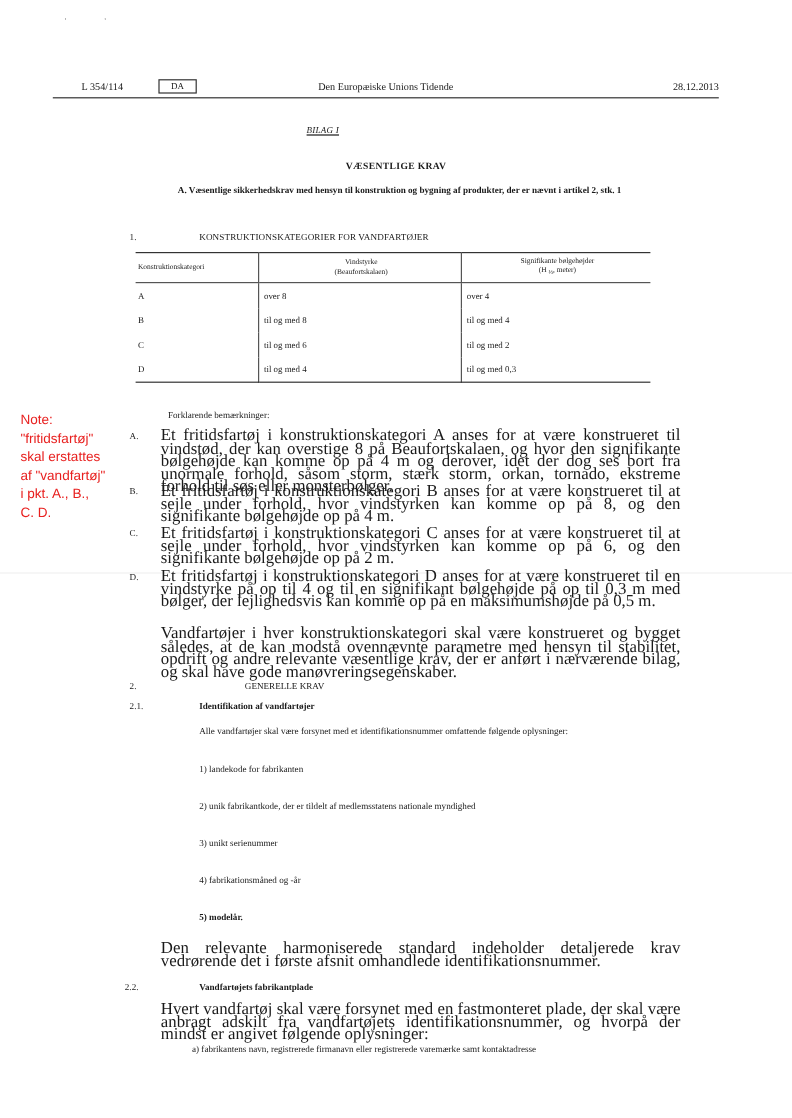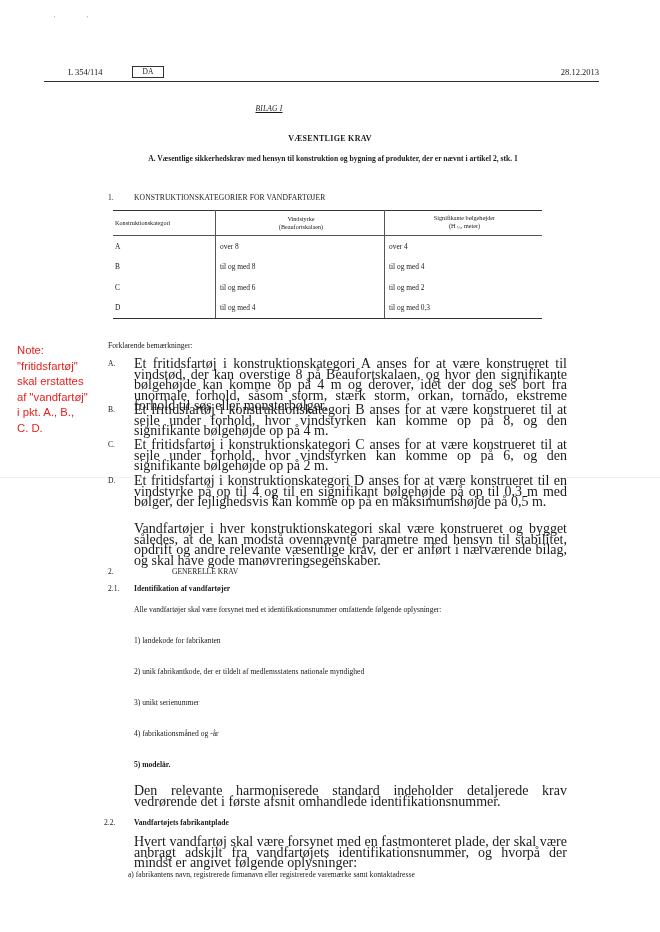--- a/index.html
+++ b/index.html
@@ -19,21 +19,21 @@
     .hdr .title { position: absolute; left: 0; right: 0; top: 1px; text-align: center; }
     .hdr .date { position: absolute; right: 0; top: 1px; }
     .hdr-rule { top: 81px; left: 44px; width: 555px; height: 1px; background: #333; }
 
     .center { text-align: center; }
     .annex { top: 104px; left: 0; width: 538px; font-size: 7.5px; font-style: italic; letter-spacing: 0.2px; text-decoration: underline; }
     .heading { top: 134px; left: 0; width: 660px; font-size: 8px; font-weight: bold; letter-spacing: 0.3px; }
     .sect-a { top: 154px; left: 108px; width: 450px; font-size: 7.6px; font-weight: bold; line-height: 10.5px; text-align: center; }
 
     .num { font-size: 7.6px; }
-    .line-txt { font-size: 7.6px; }
+    .line-txt { font-size: 7.6px; margin-left: 32px; }
 
     .s1-num { top: 193px; left: 108px; }
     .s1-title { top: 193px; left: 134px; letter-spacing: 0.1px; }
 
     
     .tbl { top: 210px; left: 113px; width: 429px; border-collapse: collapse; font-size: 7.4px; }
     .tbl table { border-collapse: collapse; width: 429px; }
     .tbl th { font-weight: normal; font-size: 6.2px; text-align: center; line-height: 8px; height: 24px; padding: 0 2px; border-top: 1.5px solid #333; border-bottom: 1px solid #555; }
     .tbl td { height: 20.5px; padding: 0 0 0 2px; vertical-align: middle; }
     .tbl tr:last-child td { border-bottom: 1.5px solid #333; }
@@ -86,20 +86,21 @@
 <body>
 
 <div class="abs specks">
     <span style="left:0">'</span>
     <span style="left:33px">'</span>
   </div>
 
 <div class="abs hdr">
   <span class="ref">L 354/114</span>
   <span class="lang">DA</span>
+  <span class="title">Den Europæiske Unions Tidende</span>
   <span class="date">28.12.2013</span>
 </div>
 <div class="abs hdr-rule"></div>
 
 <div class="abs annex center">BILAG I</div>
 <div class="abs heading center">VÆSENTLIGE KRAV</div>
 <div class="abs sect-a">A. Væsentlige sikkerhedskrav med hensyn til konstruktion og bygning af produkter, der er nævnt i artikel 2, stk. 1</div>
 
 <div class="abs num s1-num">1.</div>
 <div class="abs line-txt s1-title">KONSTRUKTIONSKATEGORIER FOR VANDFARTØJER</div>

